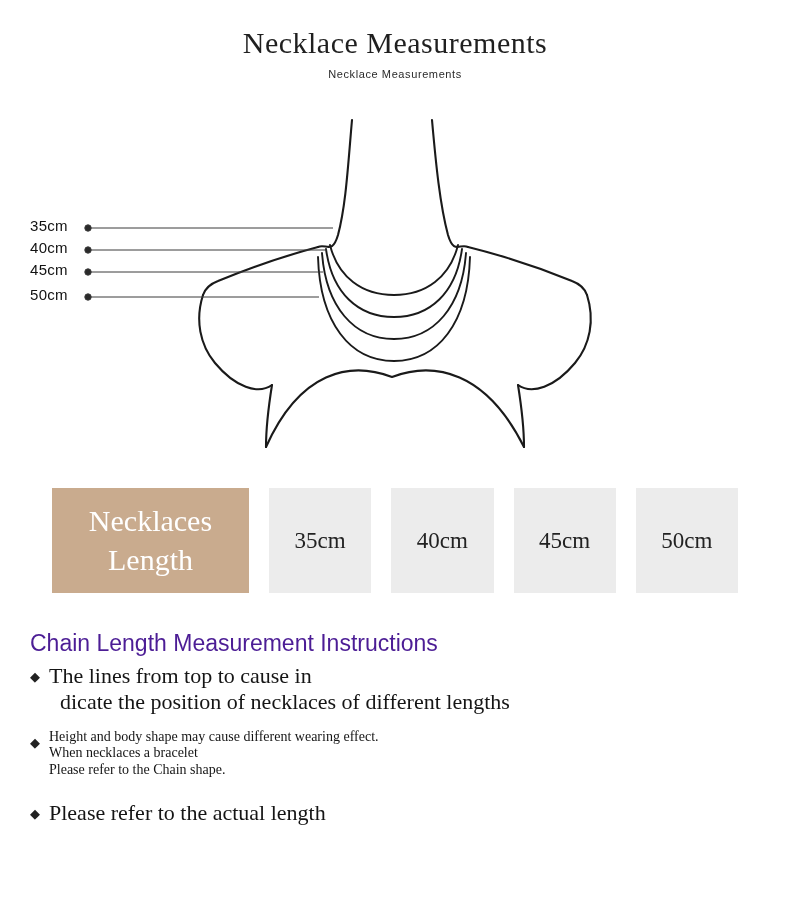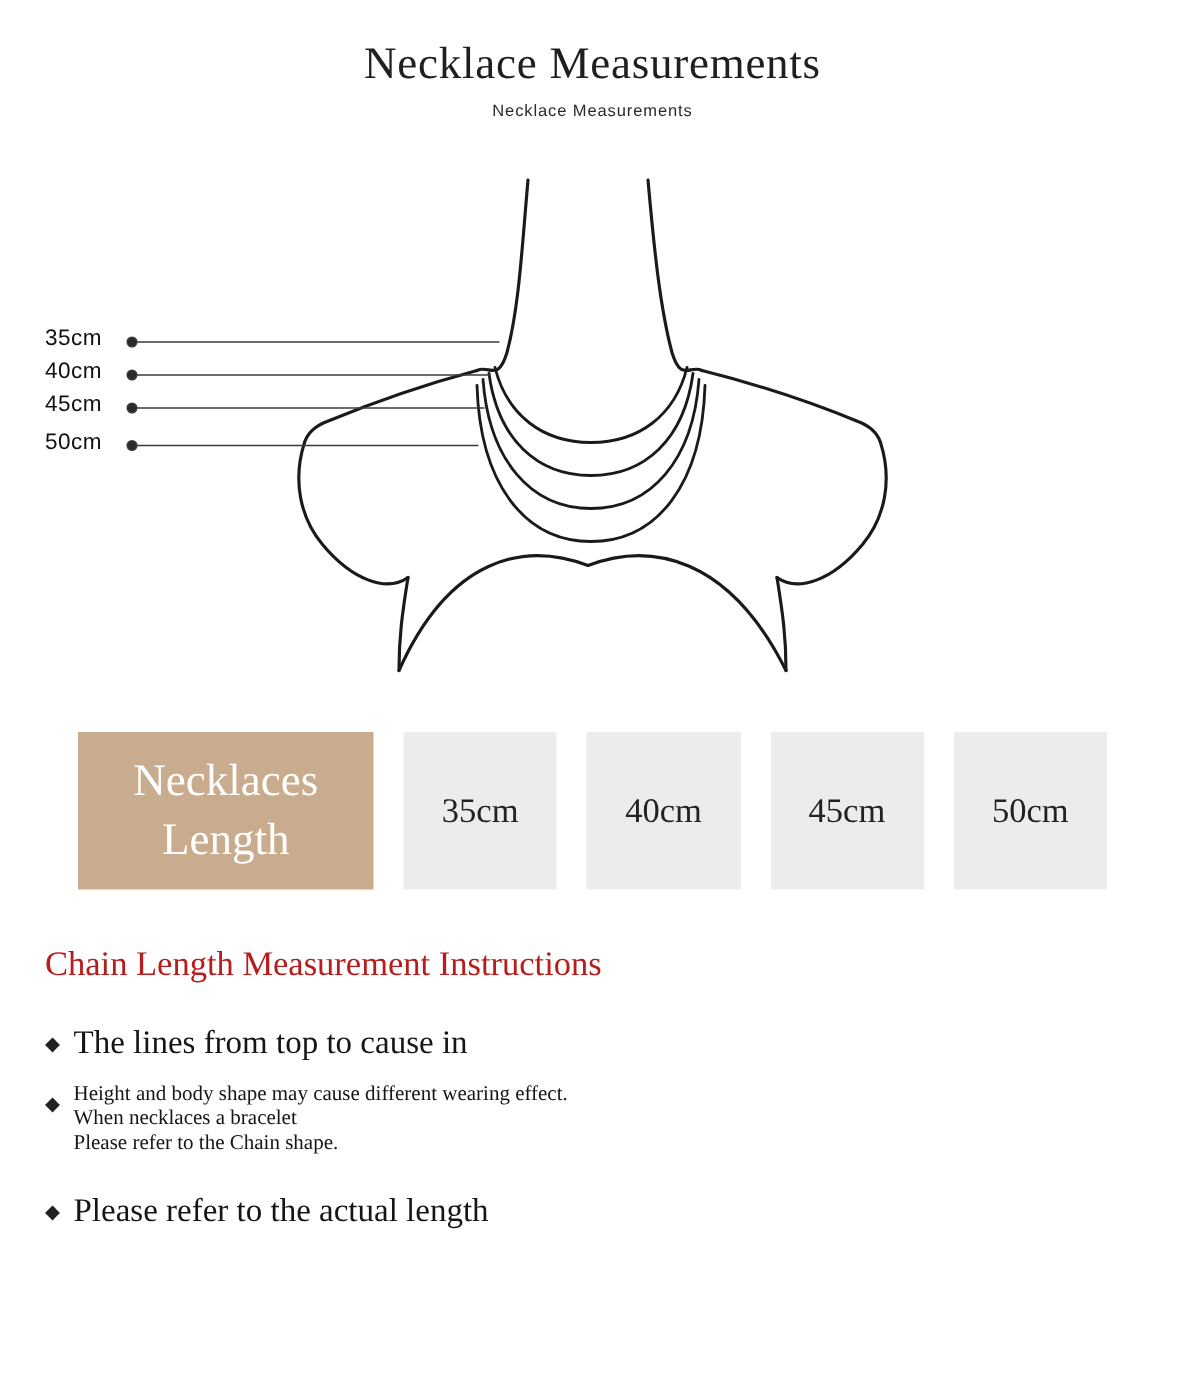--- a/index.html
+++ b/index.html
@@ -94,24 +94,24 @@
   }
 
   
   .instructions {
     position: absolute;
     top: 630px;
     left: 30px;
     width: 730px;
   }
   .instr-title {
-    font-family: Liberation Serif, serif;
+    font-family: Liberation Sans, sans-serif;
     font-size: 23px;
-    color: #b91c1c;
-    margin-bottom: 26px;
+    color: #4c1d95;
+    margin-bottom: 6px;
   }
   .instr-item {
     display: flex;
     align-items: flex-start;
     margin-bottom: 14px;
   }
   .bullet {
     flex: 0 0 auto;
     font-size: 13px;
     line-height: 1.1;
@@ -191,20 +191,21 @@
   <div class="cell value">50cm</div>
 </div>
 
 <div class="instructions">
   <div class="instr-title">Chain Length Measurement Instructions</div>
 
   <div class="instr-item big">
     <div class="bullet">◆</div>
     <div class="instr-lines">
       <div>The lines from top to cause in</div>
+      <div>  dicate the position of necklaces of different lengths</div>
     </div>
   </div>
 
   <div class="instr-item">
     <div class="bullet">◆</div>
     <div class="instr-lines">
       <div>Height and body shape may cause different wearing effect.</div>
       <div>When necklaces a bracelet</div>
       <div>Please refer to the Chain shape.</div>
     </div>

